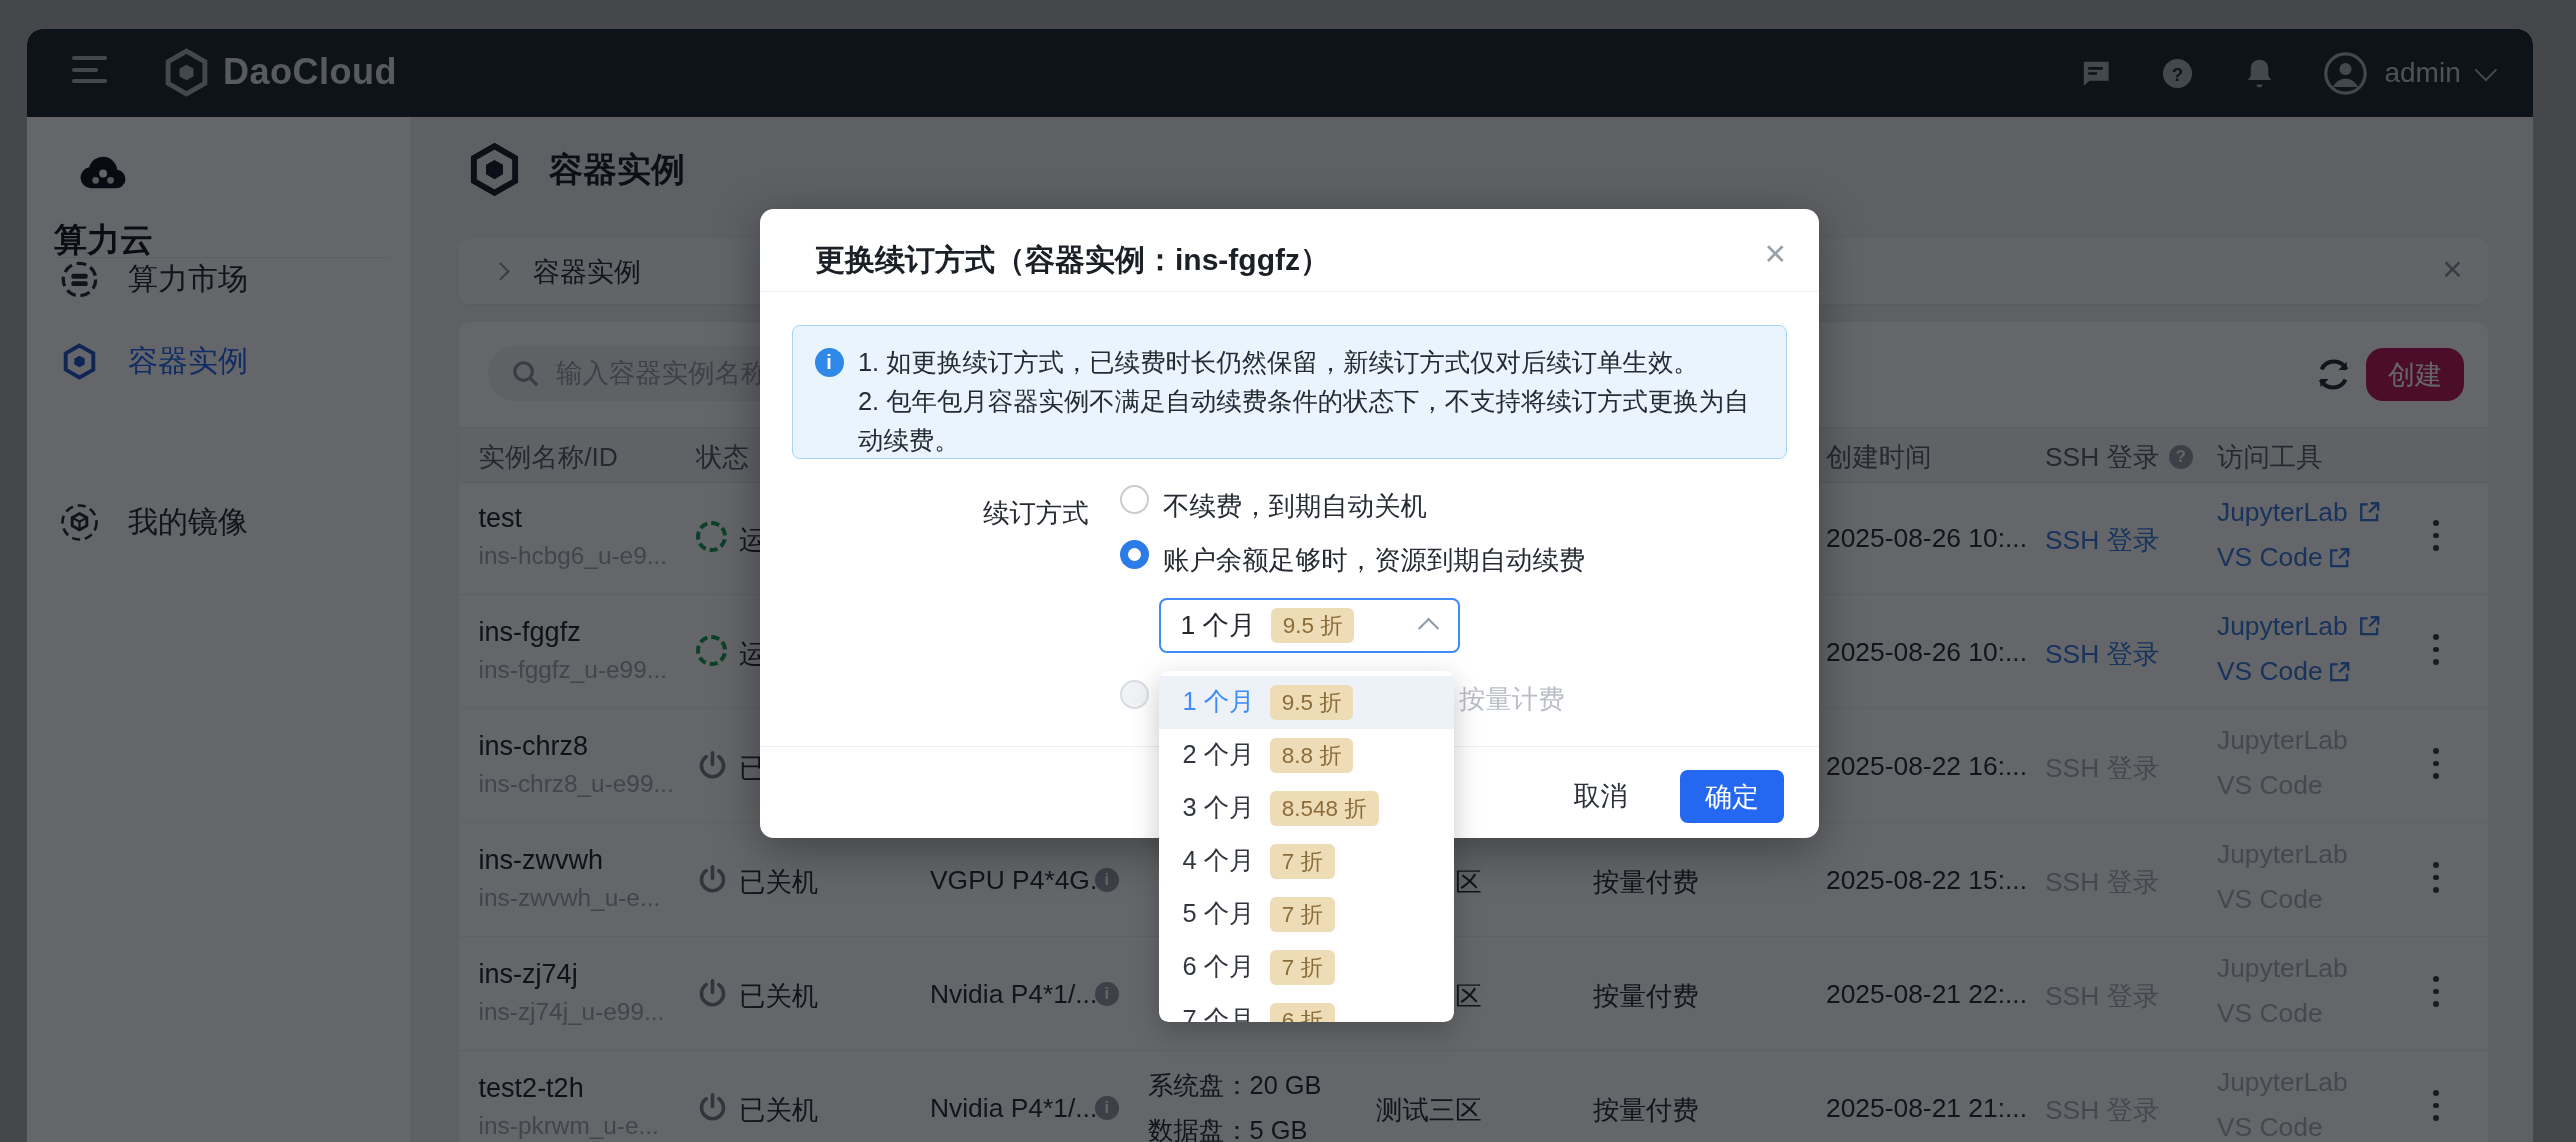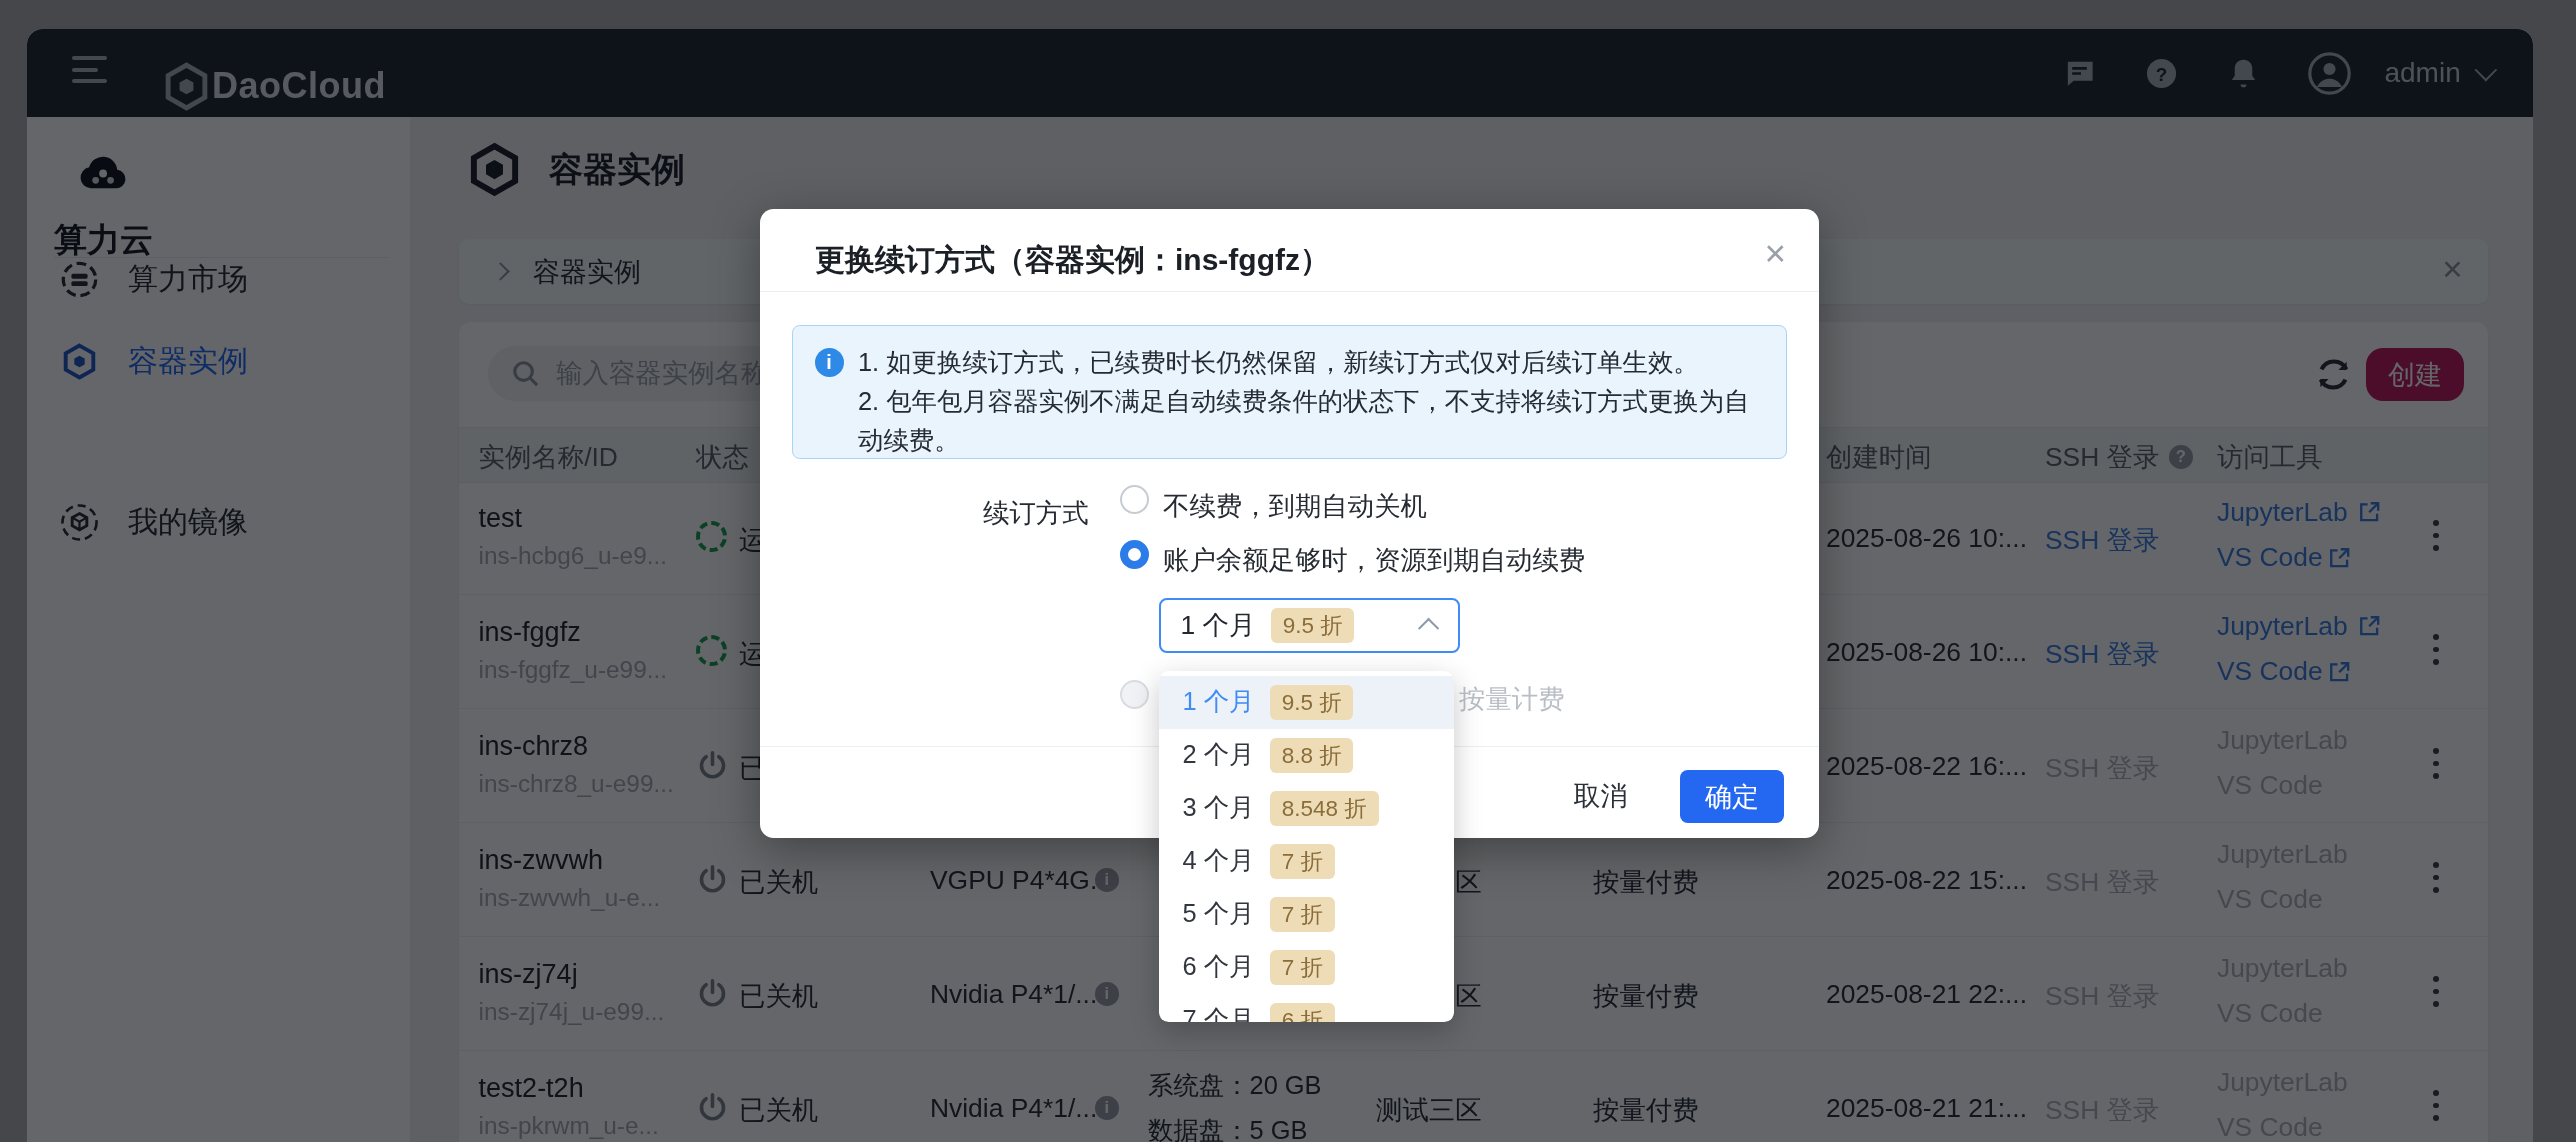--- a/index.html
+++ b/index.html
@@ -9,26 +9,26 @@
     font-family:"Liberation Sans","DejaVu Sans",sans-serif;
     -webkit-font-smoothing:antialiased;
   }
   .window{position:absolute;left:27px;top:29px;width:2506px;height:1113px;
     border-radius:15.6px 15.6px 0 0;overflow:hidden;background:#eef0f3;}
   
   .hdr{position:absolute;left:0;top:0;width:100%;height:88px;background:#20262f;}
   .hamburger{position:absolute;left:45px;top:27px;width:35px;height:33px;cursor:pointer;}
   .hamburger i{display:block;height:3.9px;border-radius:2px;background:#a9b0ba;margin-bottom:7.8px;}
   .hamburger i:nth-child(2){width:75%;}
-  .brand{position:absolute;left:135px;top:18.6px;display:flex;align-items:center;gap:1px;margin-top:14px;}
+  .brand{position:absolute;left:135px;top:18.6px;display:flex;align-items:center;gap:12px;}
   .brand-name{font-size:36px;font-weight:700;color:#dde2e9;letter-spacing:0.5px;}
   .hdr-right{position:absolute;right:39px;top:0;height:88px;display:flex;align-items:center;gap:47px;}
   .hico{width:35px;height:35px;display:flex;align-items:center;justify-content:center;cursor:pointer;}
   .admin-wrap{display:flex;align-items:center;gap:17.6px;cursor:pointer;}
-  .admin-name{font-size:28px;color:#c3c9d2;margin-left:16px;}
+  .admin-name{font-size:28px;color:#c3c9d2;}
   .chev{width:13.7px;height:13.7px;border-right:2.9px solid #aab1bb;border-bottom:2.9px solid #aab1bb;transform:rotate(45deg);margin-top:-5.9px;}
   
   .sidebar{position:absolute;left:0;top:88px;width:383px;bottom:0;background:#ffffff;}
   .sb-title{position:absolute;left:27px;top:33px;display:flex;align-items:center;gap:25.4px;flex-direction:column;}
   .sb-title .t{font-size:33px;font-weight:700;color:#171c24;}
   .sb-div{position:absolute;left:27px;right:21.5px;top:140px;height:1px;background:#e7e9ed;}
   .sb-item{position:absolute;left:0;width:100%;height:61px;display:flex;align-items:center;gap:29px;padding-left:33px;box-sizing:border-box;cursor:pointer;font-size:30px;color:#272c35;}
   .sb-item.active{color:#2468f2;}
   .sb-i1{top:132px;}.sb-i2{top:214px;}.sb-i3{top:292px;}.sb-i4{top:375px;}
   

